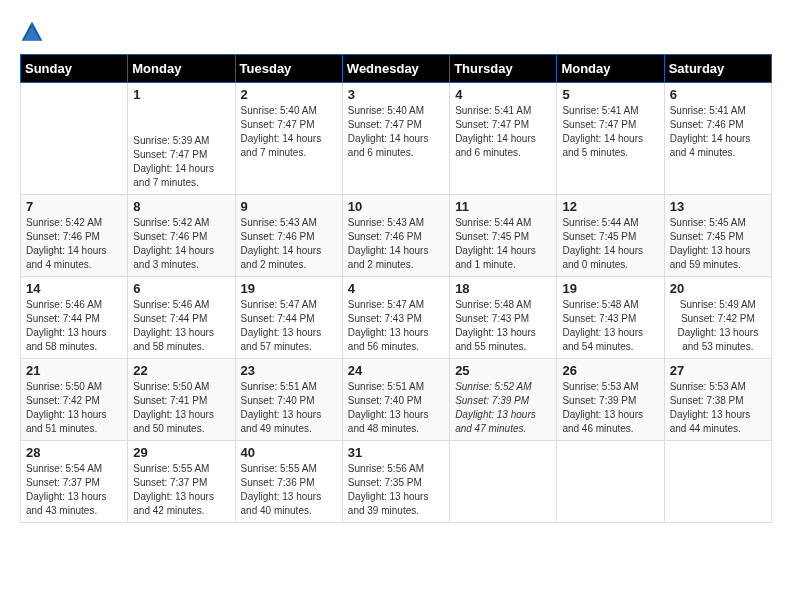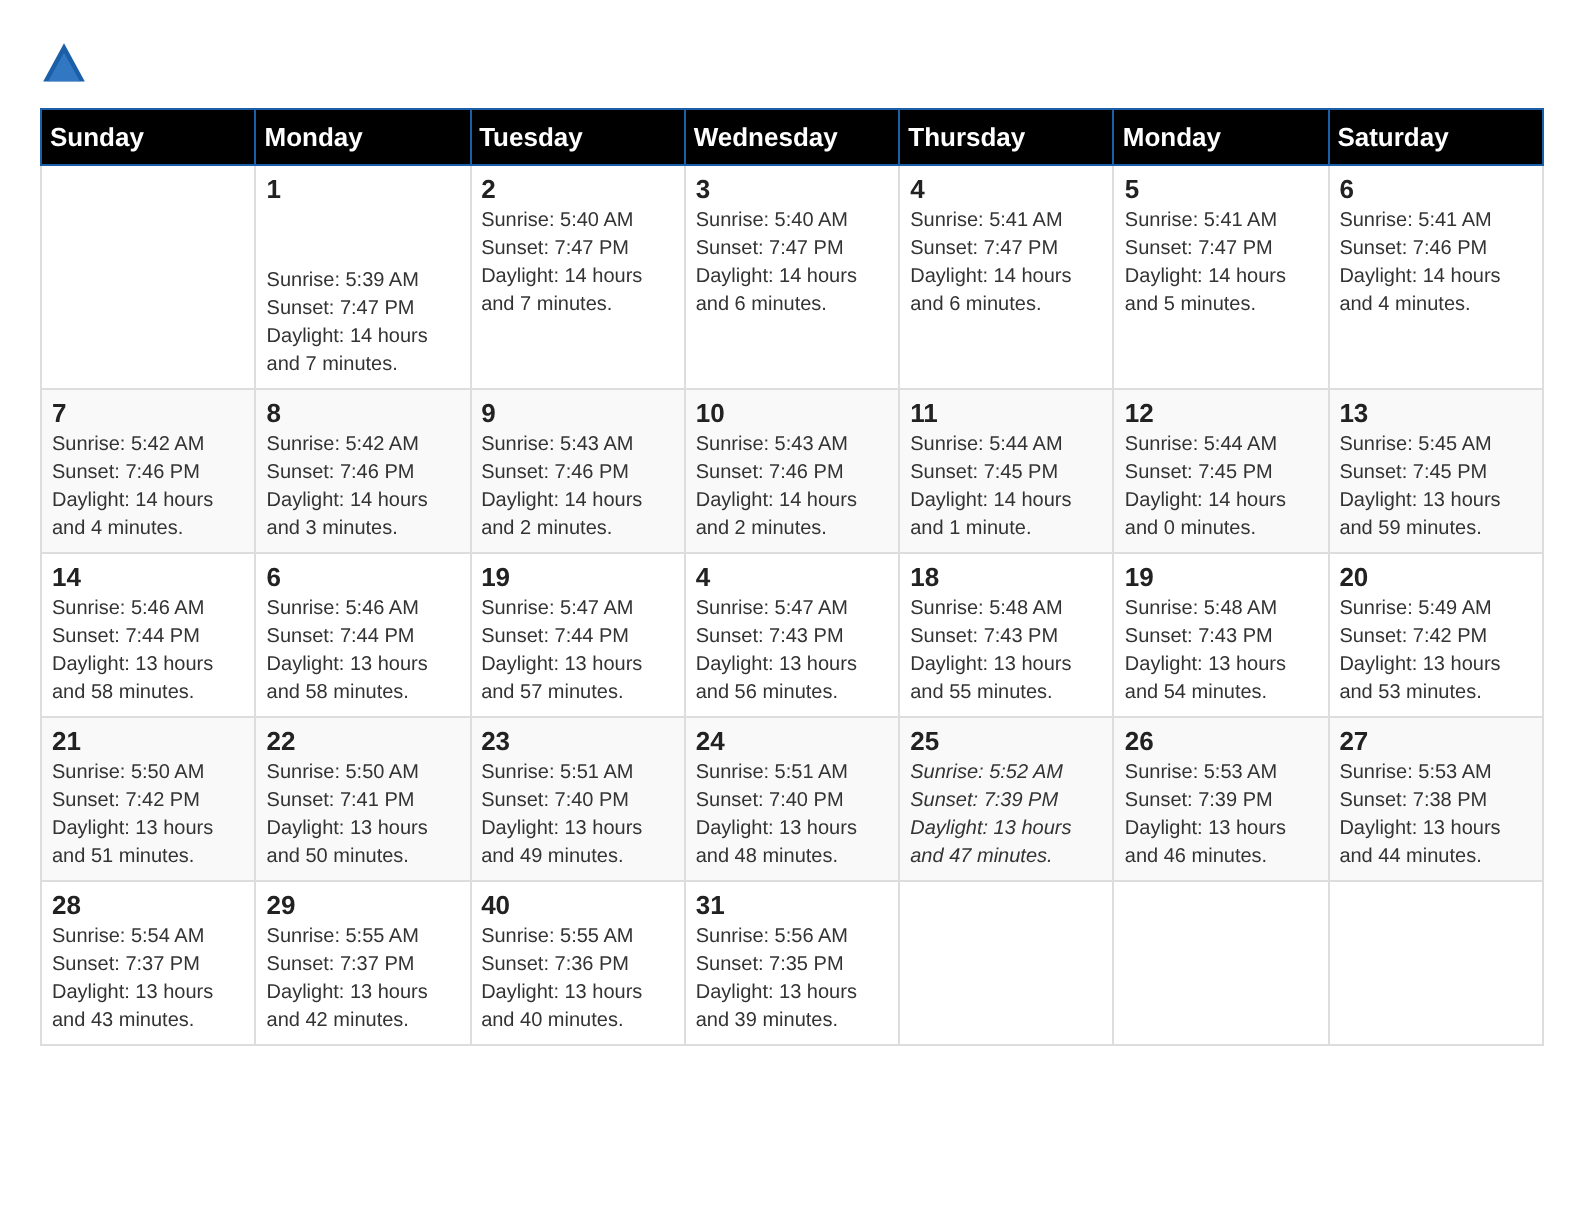--- a/index.html
+++ b/index.html
@@ -261,21 +261,21 @@
         </td>
         <td>
           <span class="day-number">19</span>
           <div class="day-info" style="white-space: pre-line;">Sunrise: 5:48 AM
 Sunset: 7:43 PM
 Daylight: 13 hours
 and 54 minutes.</div>
         </td>
         <td>
           <span class="day-number">20</span>
-          <div class="day-info" style="white-space: pre-line;">Sunrise: 5:49 AM
+          <div class="day-info" style="white-space: pre-line; text-align: center;">Sunrise: 5:49 AM
 Sunset: 7:42 PM
 Daylight: 13 hours
 and 53 minutes.</div>
         </td>
       </tr>
       <tr>
         <td>
           <span class="day-number">21</span>
           <div class="day-info" style="white-space: pre-line;">Sunrise: 5:50 AM
 Sunset: 7:42 PM

